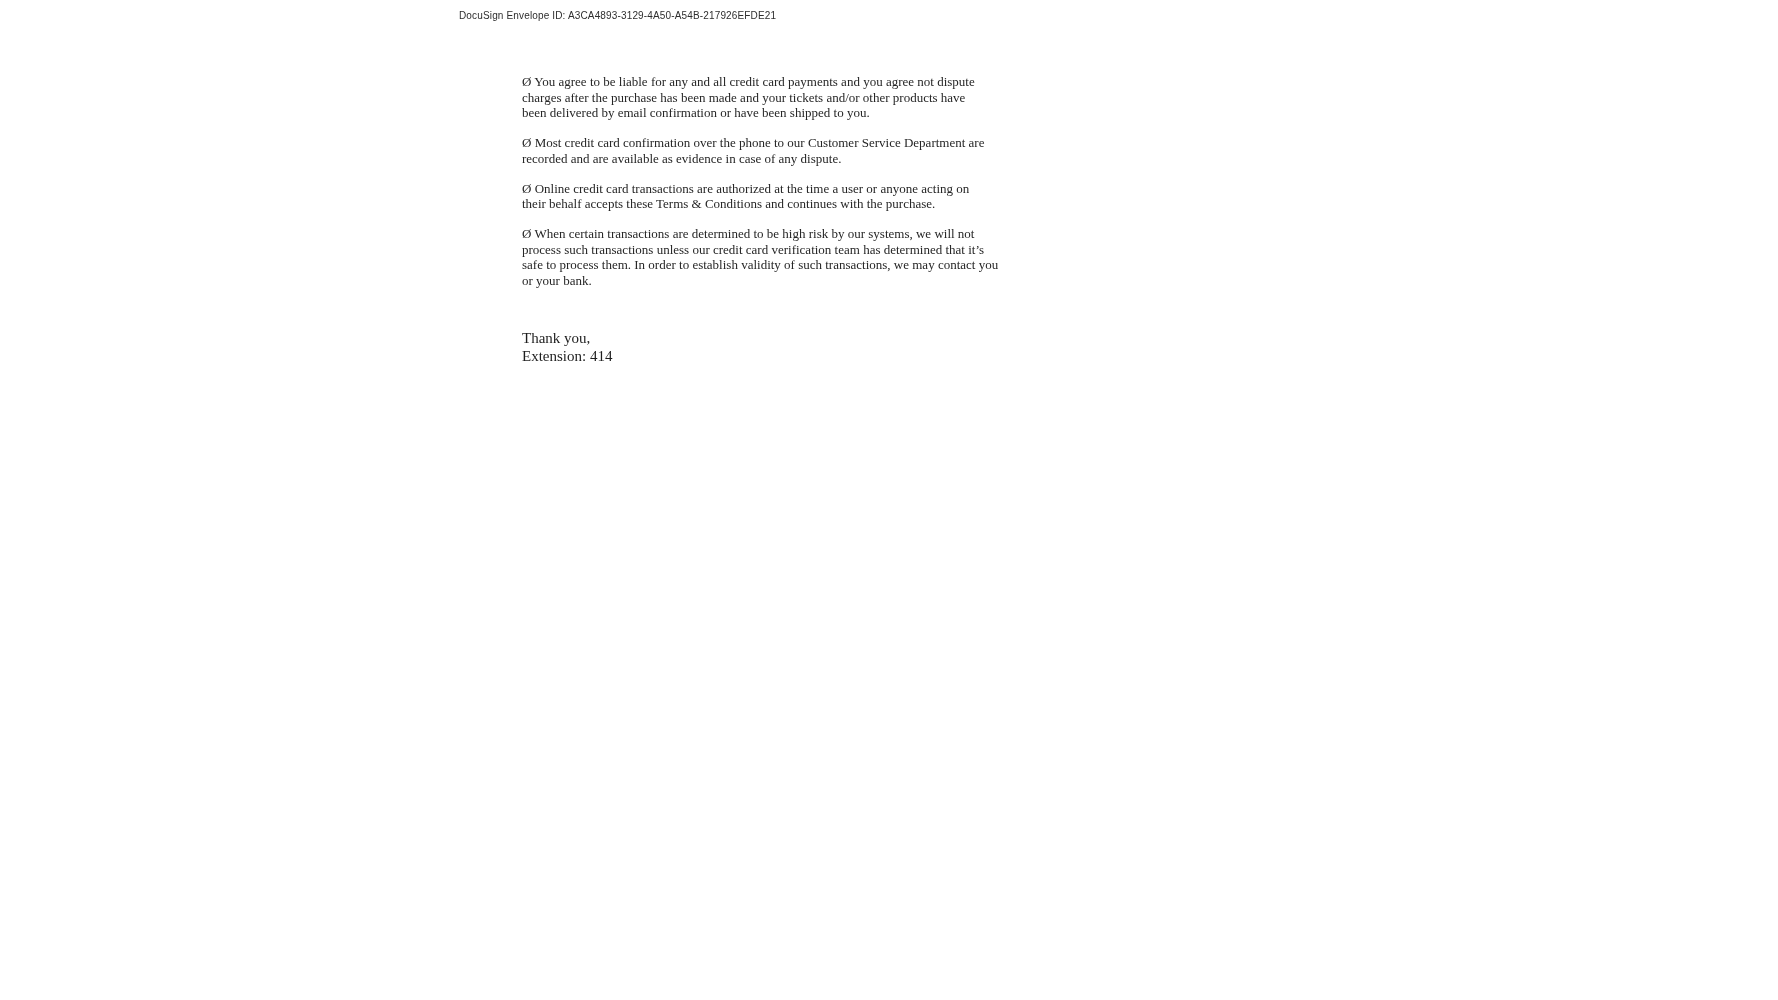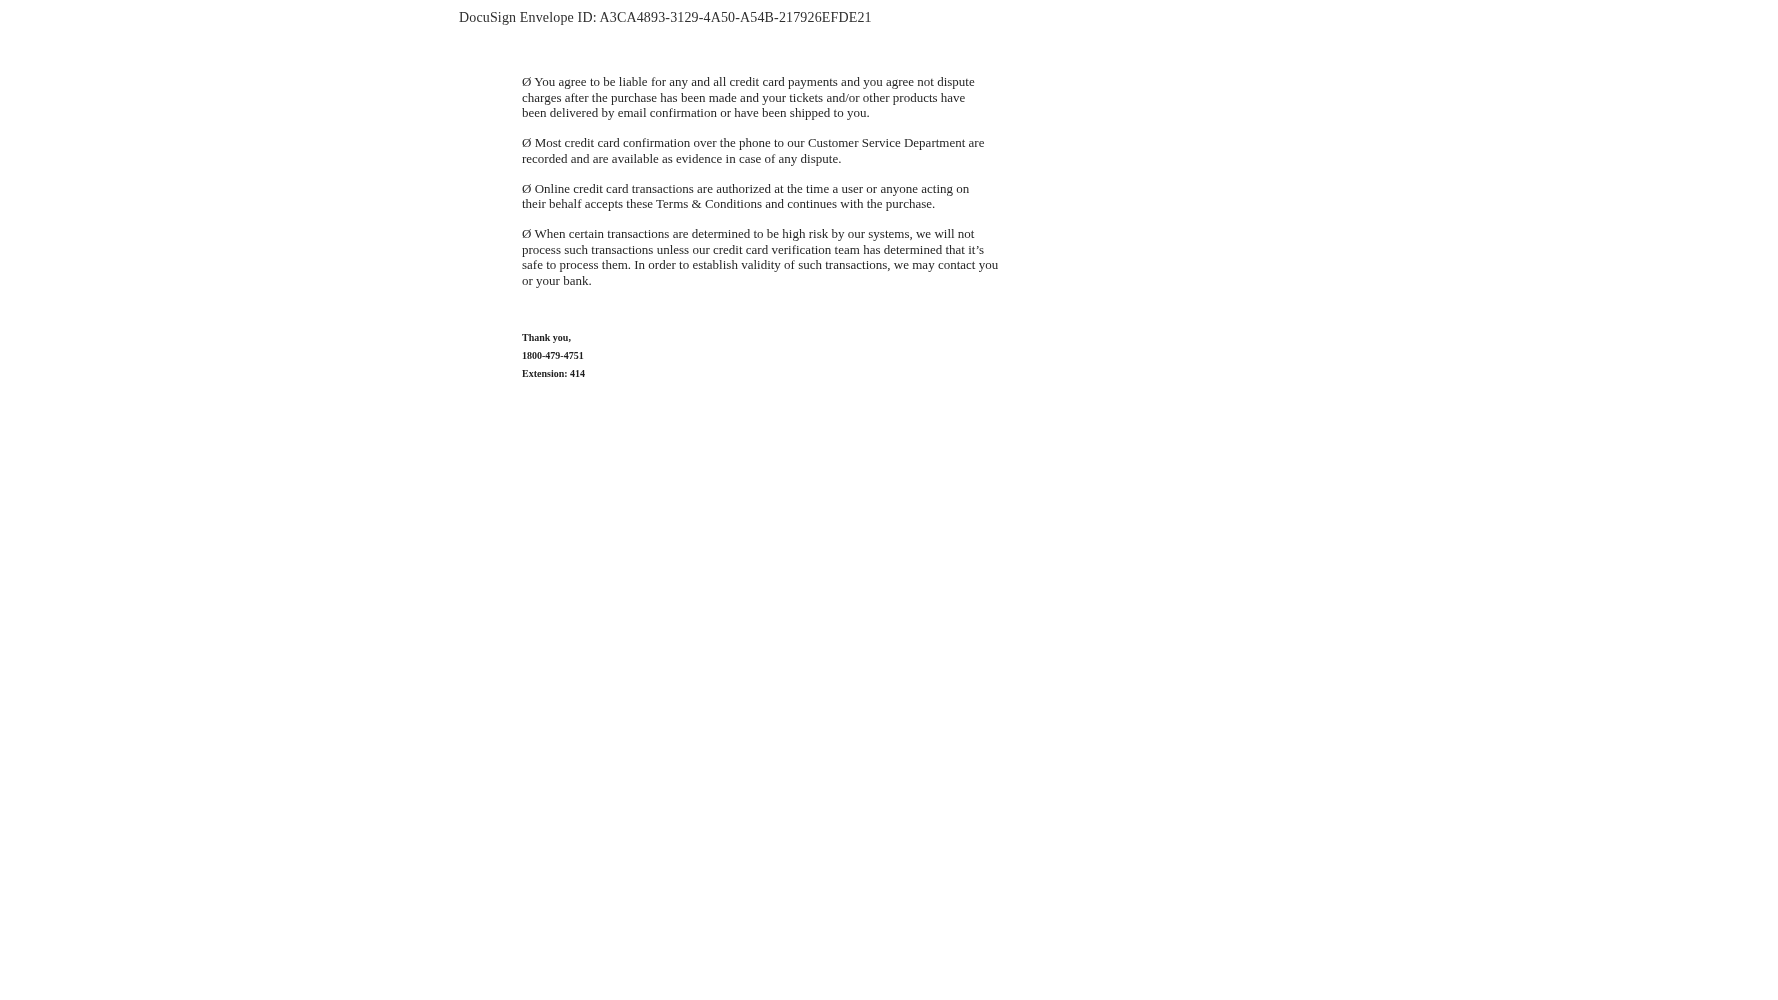--- a/index.html
+++ b/index.html
@@ -13,44 +13,44 @@
   }
   .canvas {
     position: absolute;
     inset: 0;
     background: #ffffff;
   }
   .envelope-id {
     position: absolute;
     left: 459px;
     top: 10px;
-    font-family: Liberation Serif, serif;
-    font-size: 14px;
+    font-family: Liberation Sans, sans-serif;
+    font-size: 10px;
     letter-spacing: 0.15px;
     color: #2e2e2e;
     white-space: nowrap;
   }
   .doc-body {
     position: absolute;
     left: 522px;
     top: 74px;
     width: 580px;
     font-family: "Liberation Serif", "DejaVu Serif", serif;
     font-size: 13px;
     line-height: 15.7px;
     color: #262626;
   }
   .para {
     margin: 0 0 14px 0;
     white-space: pre-line;
   }
   .signature {
     margin-top: 40px;
-    font-weight: bold;
-    font-size: 10px;
+    font-weight: normal;
+    font-size: 15px;
     line-height: 18px;
     color: #1e1e1e;
   }
   .signature > div { white-space: nowrap; }
 </style>
 </head>
 <body>
 
 <div class="canvas">
 
@@ -69,19 +69,18 @@
     <p class="para">Ø Online credit card transactions are authorized at the time a user or anyone acting on
 their behalf accepts these Terms &amp; Conditions and continues with the purchase.</p>
 
     <p class="para">Ø When certain transactions are determined to be high risk by our systems, we will not
 process such transactions unless our credit card verification team has determined that it’s
 safe to process them. In order to establish validity of such transactions, we may contact you
 or your bank.</p>
 
     <div class="signature">
       <div>Thank you,</div>
-      <div>1800-479-4751</div>
       <div>Extension: 414</div>
     </div>
 
   </div>
 
 </div>
 
 </body></html>

